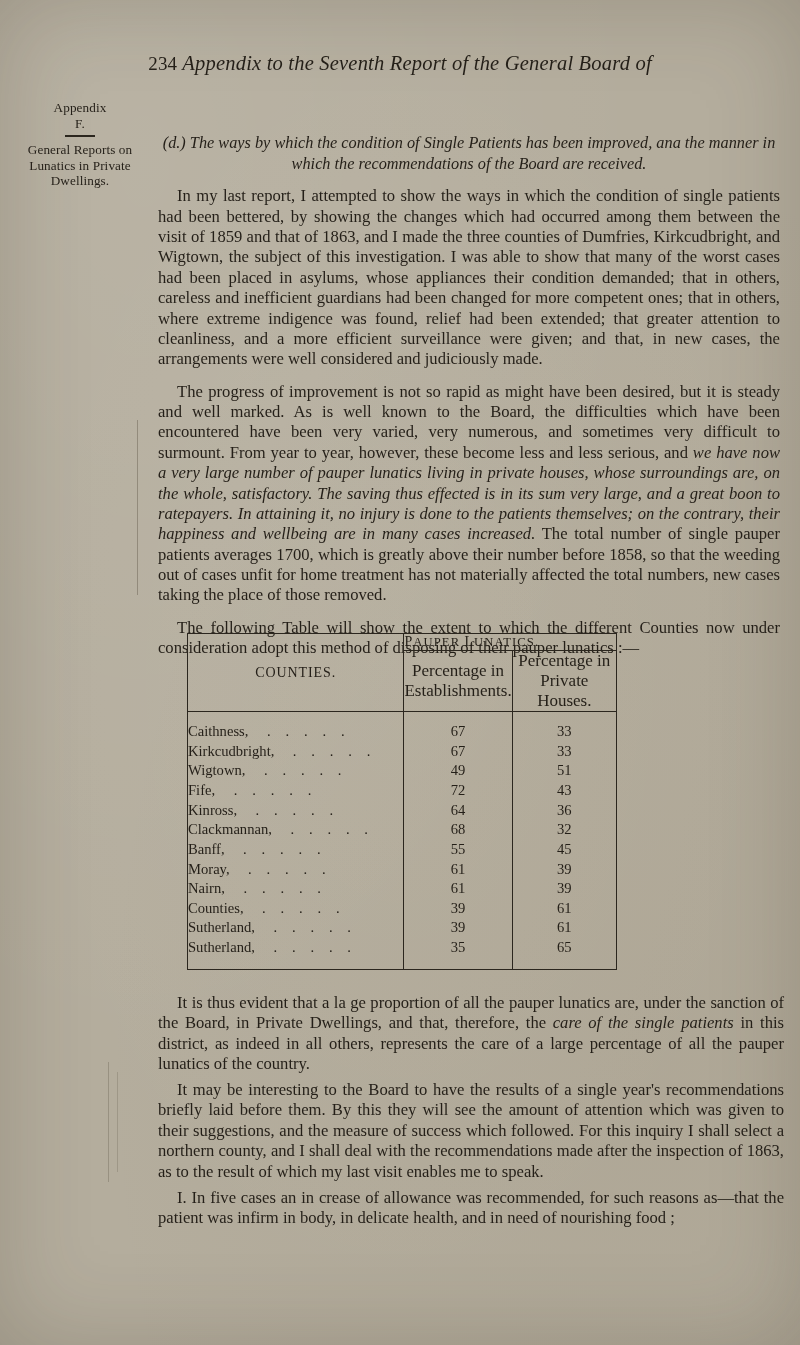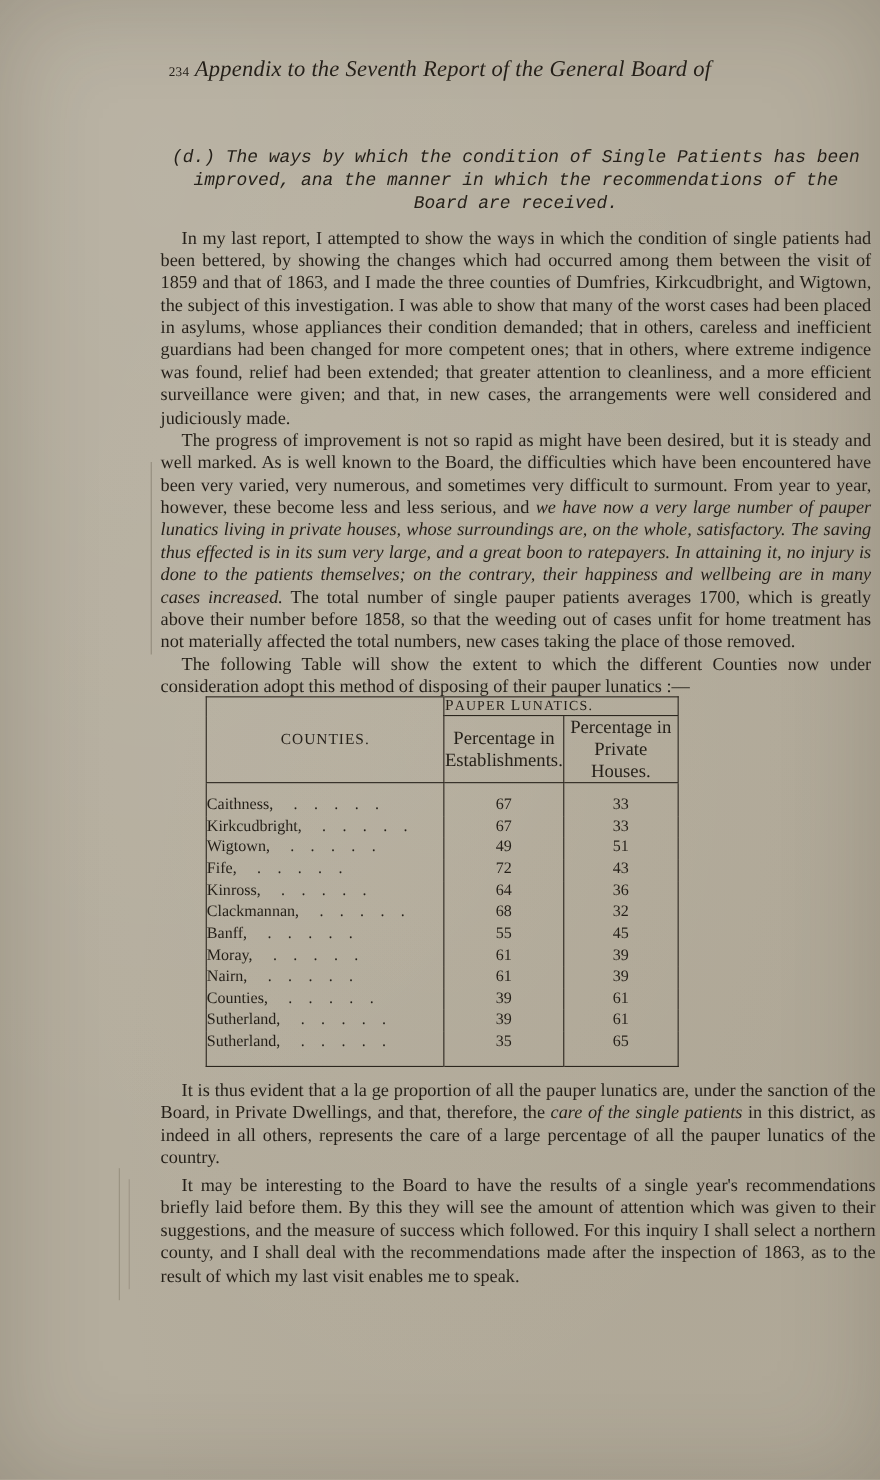--- a/index.html
+++ b/index.html
@@ -64,21 +64,21 @@
     width: 800px;
     text-align: center;
     font-style: italic;
     font-size: 20.5px;
     letter-spacing: .2px;
     white-space: nowrap;
   }
   .running-head .folio {
     font-style: normal;
     margin-right: 5px;
-    font-size: 12px;
+    font-size: 19px;
   }
 
   
   .margin-note {
     position: absolute;
     left: 26px;
     top: 100px;
     width: 108px;
     text-align: center;
     font-size: 13.2px;
@@ -104,25 +104,24 @@
     width: 646px;
   }
 
   .section-heading {
     font-style: italic;
     font-size: 16.3px;
     line-height: 1.30;
     text-align: center;
     margin: 0 0 11px 0;
     padding: 0 6px;
-    font-family: Liberation Mono, monospace;
   }
 
   p.body {
-    margin: 0;
+    margin: 12px;
     font-size: 16.6px;
     line-height: 1.228;
     text-align: justify;
     text-justify: inter-word;
     text-indent: 1.15em;
     hyphens: manual;
   }
   p.body + p.body { margin-top: 0; }
   p.body i { font-style: italic; }
 
@@ -235,20 +234,26 @@
 <div class="streak s1"></div>
 <div class="streak s2"></div>
 <div class="streak s3"></div>
 
 <div class="page">
 
   <div class="running-head">
     <span class="folio">234</span><span>Appendix to the Seventh Report of the General Board of</span>
   </div>
 
+  <div class="margin-note">
+    <span class="mn-title">Appendix</span>
+    <span class="mn-letter">F.</span>
+    <span class="mn-rule"></span>
+    <span class="mn-sub">General Reports on Lunatics in Private Dwellings.</span>
+  </div>
 
   <div class="col">
 
     <div class="section-heading">(d.) The ways by which the condition of Single Patients has been improved, ana the manner in which the recommendations of the Board are received.</div>
 
     <p class="body">In my last report, I attempted to show the ways in which the condition of single patients had been bettered, by showing the changes which had occurred among them between the visit of 1859 and that of 1863, and I made the three counties of Dumfries, Kirkcudbright, and Wigtown, the subject of this investigation. I was able to show that many of the worst cases had been placed in asylums, whose appliances their condition demanded; that in others, careless and inefficient guardians had been changed for more competent ones; that in others, where extreme indigence was found, relief had been extended; that greater attention to cleanliness, and a more efficient surveillance were given; and that, in new cases, the arrangements were well considered and judiciously made.</p>
 
     <p class="body"><span>The progress of improvement is not so rapid as might have been desired, but it is steady and well marked. As is well known to the Board, the difficulties which have been encountered have been very varied, very numerous, and sometimes very difficult to surmount. From year to year, however, these become less and less serious, and </span><i>we have now a very large number of pauper lunatics living in private houses, whose surroundings are, on the whole, satisfactory. The saving thus effected is in its sum very large, and a great boon to ratepayers. In attaining it, no injury is done to the patients themselves; on the contrary, their happiness and wellbeing are in many cases increased.</i><span> The total number of single pauper patients averages 1700, which is greatly above their number before 1858, so that the weeding out of cases unfit for home treatment has not materially affected the total numbers, new cases taking the place of those removed.</span></p>
 
     <p class="body">The following Table will show the extent to which the different Counties now under consideration adopt this method of disposing of their pauper lunatics :—</p>
@@ -333,14 +338,17 @@
   </div>
 
   <div class="after-table">
     <p class="body tight"><span>It is thus evident that a la ge proportion of all the pauper lunatics are, under the sanction of the Board, in Private Dwellings, and that, therefore, the </span><i>care of the single patients</i><span> in this district, as indeed in all others, represents the care of a large percentage of all the pauper lunatics of the country.</span></p>
   </div>
 
   <div class="tail">
     <p class="body tight">It may be interesting to the Board to have the results of a single year's recommendations briefly laid before them. By this they will see the amount of attention which was given to their suggestions, and the measure of success which followed. For this inquiry I shall select a northern county, and I shall deal with the recommendations made after the inspection of 1863, as to the result of which my last visit enables me to speak.</p>
   </div>
 
+  <div class="tail2">
+    <p class="body tight">I. In five cases an in crease of allowance was recommended, for such reasons as—that the patient was infirm in body, in delicate health, and in need of nourishing food ;</p>
+  </div>
 
 </div>
 
 </body></html>

